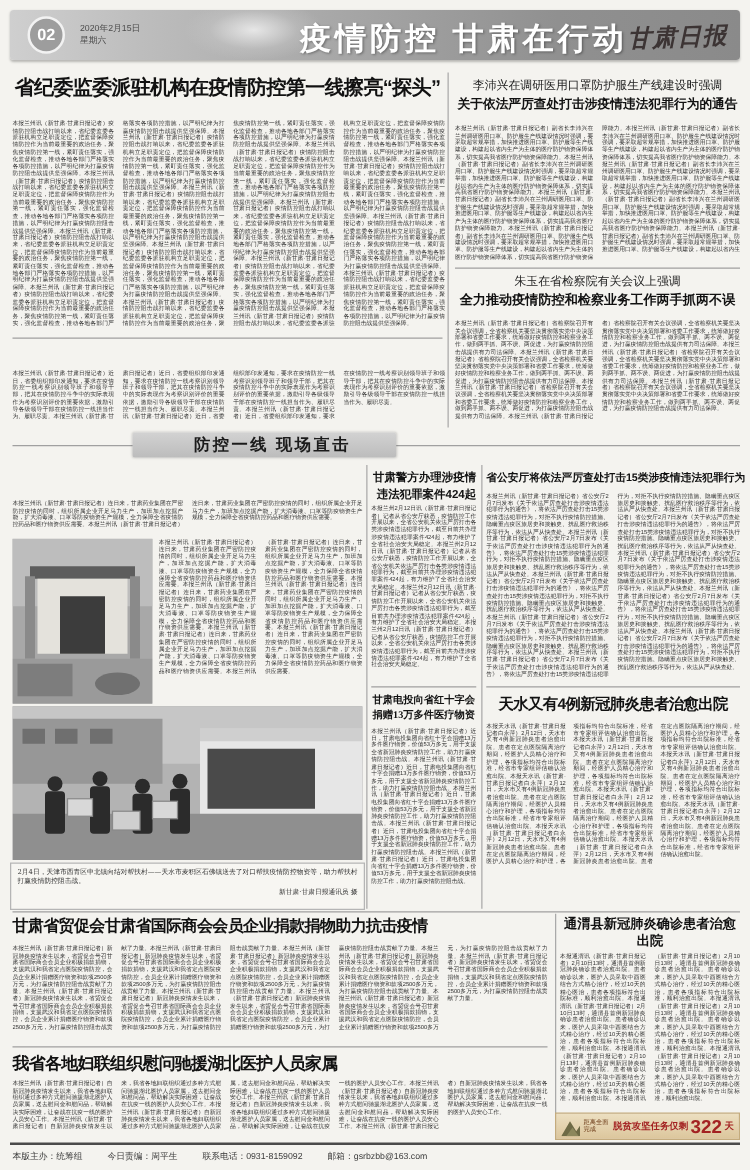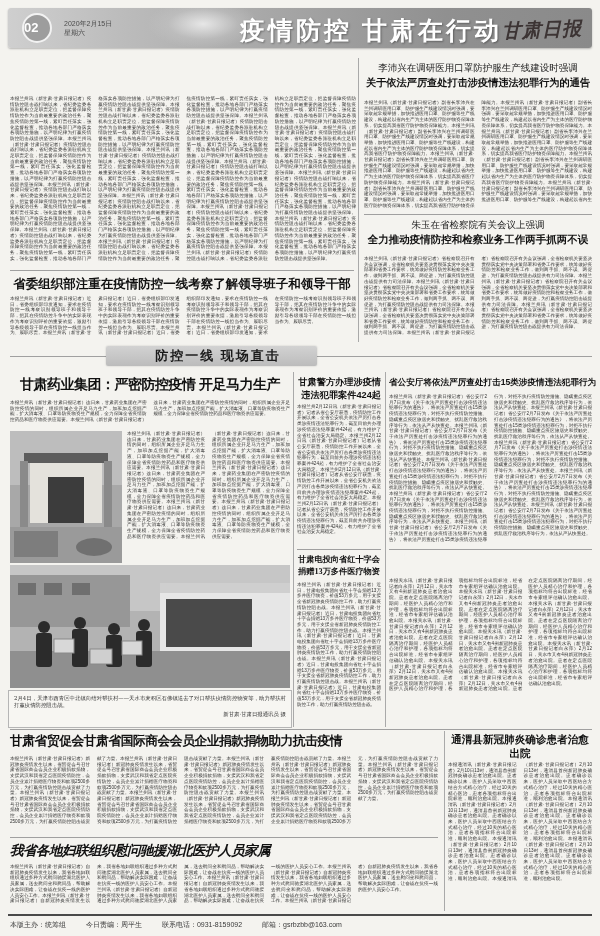--- a/index.html
+++ b/index.html
@@ -1,21 +1,21 @@
 <!DOCTYPE html>
 <html><head>
 <meta charset="utf-8">
 <style>
   html,body{margin:0;padding:0;}
   body{width:600px;height:936px;overflow:hidden;background:#e9e8e4;font-family:"Liberation Sans",sans-serif;}
   .page{position:relative;width:600px;height:936px;background:#f4f3ef;overflow:hidden;}
   .abs{position:absolute;}
   
   .banner{background:linear-gradient(90deg,#cfcfcf 0%,#bdbdbd 18%,#a7a7a7 45%,#909090 75%,#8a8a8a 100%);border-radius:3px;box-shadow:0 1px 2px rgba(0,0,0,.25);}
-  .pagenum{width:26px;height:26px;border-radius:50%;background:#9d9d9d;border:2px solid #f2f2f2;color:#fff;font-weight:bold;font-size:13px;line-height:26px;}
+  .pagenum{width:26px;height:26px;border-radius:50%;background:#9d9d9d;border:2px solid #f2f2f2;color:#fff;font-weight:bold;font-size:13px;line-height:26px;text-align:center;}
   .dateblock{font-size:7px;line-height:9px;color:#4c4c4c;}
   .medic{background:radial-gradient(ellipse at 50% 40%,rgba(240,240,240,.85) 0%,rgba(200,200,200,.4) 45%,rgba(160,160,160,0) 72%);}
   .bannertitle{color:#ffffff;font-weight:bold;font-size:25px;letter-spacing:3px;text-shadow:1px 1px 2px rgba(0,0,0,.35);white-space:nowrap;}
   .masthead{font-family:"DejaVu Serif",serif;font-weight:bold;font-style:italic;font-size:19px;color:#3c3434;transform:rotate(-2deg);letter-spacing:1px;white-space:nowrap;}
   
   .hl{font-weight:bold;color:#111;text-align:center;white-space:nowrap;}
   .hl-wrap{font-weight:bold;color:#111;text-align:center;white-space:normal;}
   .kicker{color:#222;text-align:center;white-space:nowrap;}
   
   .bt{font-size:4.6px;line-height:5.7px;color:#2e2e2e;text-align:justify;overflow:hidden;word-break:break-all;}
@@ -46,43 +46,42 @@
     <div class="abs pagenum" style="left:14px;top:5px;">02</div>
     <div class="abs dateblock" style="left:56px;top:11px;">
       <div>2020年2月15日</div>
       <div>星期六</div>
     </div>
     <div class="abs medic" style="left:140px;top:0;width:110px;height:40px;"></div>
     <div class="abs bannertitle" style="left:232px;top:6px;">疫情防控 甘肃在行动</div>
     <div class="abs masthead" style="right:10px;top:9px;">甘肃日报</div>
   </div>
 
+  <div class="abs hl" style="left:10px;top:60px;width:344px;font-size:16px;letter-spacing:-0.5px;">省纪委监委派驻机构在疫情防控第一线擦亮“探头”</div>
   <div class="abs bt cols4" style="left:10px;top:96px;width:346px;height:170px;">本报兰州讯（新甘肃·甘肃日报记者）疫情防控阻击战打响以来，省纪委监委各派驻机构立足职责定位，把监督保障疫情防控作为当前最重要的政治任务，聚焦疫情防控第一线，紧盯责任落实，强化监督检查，推动各地各部门严格落实各项防控措施，以严明纪律为打赢疫情防控阻击战提供坚强保障。本报兰州讯（新甘肃·甘肃日报记者）疫情防控阻击战打响以来，省纪委监委各派驻机构立足职责定位，把监督保障疫情防控作为当前最重要的政治任务，聚焦疫情防控第一线，紧盯责任落实，强化监督检查，推动各地各部门严格落实各项防控措施，以严明纪律为打赢疫情防控阻击战提供坚强保障。本报兰州讯（新甘肃·甘肃日报记者）疫情防控阻击战打响以来，省纪委监委各派驻机构立足职责定位，把监督保障疫情防控作为当前最重要的政治任务，聚焦疫情防控第一线，紧盯责任落实，强化监督检查，推动各地各部门严格落实各项防控措施，以严明纪律为打赢疫情防控阻击战提供坚强保障。本报兰州讯（新甘肃·甘肃日报记者）疫情防控阻击战打响以来，省纪委监委各派驻机构立足职责定位，把监督保障疫情防控作为当前最重要的政治任务，聚焦疫情防控第一线，紧盯责任落实，强化监督检查，推动各地各部门严格落实各项防控措施，以严明纪律为打赢疫情防控阻击战提供坚强保障。本报兰州讯（新甘肃·甘肃日报记者）疫情防控阻击战打响以来，省纪委监委各派驻机构立足职责定位，把监督保障疫情防控作为当前最重要的政治任务，聚焦疫情防控第一线，紧盯责任落实，强化监督检查，推动各地各部门严格落实各项防控措施，以严明纪律为打赢疫情防控阻击战提供坚强保障。本报兰州讯（新甘肃·甘肃日报记者）疫情防控阻击战打响以来，省纪委监委各派驻机构立足职责定位，把监督保障疫情防控作为当前最重要的政治任务，聚焦疫情防控第一线，紧盯责任落实，强化监督检查，推动各地各部门严格落实各项防控措施，以严明纪律为打赢疫情防控阻击战提供坚强保障。本报兰州讯（新甘肃·甘肃日报记者）疫情防控阻击战打响以来，省纪委监委各派驻机构立足职责定位，把监督保障疫情防控作为当前最重要的政治任务，聚焦疫情防控第一线，紧盯责任落实，强化监督检查，推动各地各部门严格落实各项防控措施，以严明纪律为打赢疫情防控阻击战提供坚强保障。本报兰州讯（新甘肃·甘肃日报记者）疫情防控阻击战打响以来，省纪委监委各派驻机构立足职责定位，把监督保障疫情防控作为当前最重要的政治任务，聚焦疫情防控第一线，紧盯责任落实，强化监督检查，推动各地各部门严格落实各项防控措施，以严明纪律为打赢疫情防控阻击战提供坚强保障。本报兰州讯（新甘肃·甘肃日报记者）疫情防控阻击战打响以来，省纪委监委各派驻机构立足职责定位，把监督保障疫情防控作为当前最重要的政治任务，聚焦疫情防控第一线，紧盯责任落实，强化监督检查，推动各地各部门严格落实各项防控措施，以严明纪律为打赢疫情防控阻击战提供坚强保障。本报兰州讯（新甘肃·甘肃日报记者）疫情防控阻击战打响以来，省纪委监委各派驻机构立足职责定位，把监督保障疫情防控作为当前最重要的政治任务，聚焦疫情防控第一线，紧盯责任落实，强化监督检查，推动各地各部门严格落实各项防控措施，以严明纪律为打赢疫情防控阻击战提供坚强保障。本报兰州讯（新甘肃·甘肃日报记者）疫情防控阻击战打响以来，省纪委监委各派驻机构立足职责定位，把监督保障疫情防控作为当前最重要的政治任务，聚焦疫情防控第一线，紧盯责任落实，强化监督检查，推动各地各部门严格落实各项防控措施，以严明纪律为打赢疫情防控阻击战提供坚强保障。本报兰州讯（新甘肃·甘肃日报记者）疫情防控阻击战打响以来，省纪委监委各派驻机构立足职责定位，把监督保障疫情防控作为当前最重要的政治任务，聚焦疫情防控第一线，紧盯责任落实，强化监督检查，推动各地各部门严格落实各项防控措施，以严明纪律为打赢疫情防控阻击战提供坚强保障。本报兰州讯（新甘肃·甘肃日报记者）疫情防控阻击战打响以来，省纪委监委各派驻机构立足职责定位，把监督保障疫情防控作为当前最重要的政治任务，聚焦疫情防控第一线，紧盯责任落实，强化监督检查，推动各地各部门严格落实各项防控措施，以严明纪律为打赢疫情防控阻击战提供坚强保障。本报兰州讯（新甘肃·甘肃日报记者）疫情防控阻击战打响以来，省纪委监委各派驻机构立足职责定位，把监督保障疫情防控作为当前最重要的政治任务，聚焦疫情防控第一线，紧盯责任落实，强化监督检查，推动各地各部门严格落实各项防控措施，以严明纪律为打赢疫情防控阻击战提供坚强保障。本报兰州讯（新甘肃·甘肃日报记者）疫情防控阻击战打响以来，省纪委监委各派驻机构立足职责定位，把监督保障疫情防控作为当前最重要的政治任务，聚焦疫情防控第一线，紧盯责任落实，强化监督检查，推动各地各部门严格落实各项防控措施，以严明纪律为打赢疫情防控阻击战提供坚强保障。</div>
 
   <div class="abs hrule" style="left:10px;top:270px;width:344px;"></div>
 
-  <div class="abs hl" style="left:10px;top:276px;width:344px;font-size:12.5px;">省委组织部注重在疫情防控一线考察了解领导班子和领导干部</div>
   <div class="abs bt cols4" style="left:10px;top:296px;width:346px;height:46px;">本报兰州讯（新甘肃·甘肃日报记者）近日，省委组织部印发通知，要求在疫情防控一线考察识别领导班子和领导干部，把其在疫情防控斗争中的实际表现作为考察识别评价的重要依据，激励引导各级领导干部在疫情防控一线担当作为、履职尽责。本报兰州讯（新甘肃·甘肃日报记者）近日，省委组织部印发通知，要求在疫情防控一线考察识别领导班子和领导干部，把其在疫情防控斗争中的实际表现作为考察识别评价的重要依据，激励引导各级领导干部在疫情防控一线担当作为、履职尽责。本报兰州讯（新甘肃·甘肃日报记者）近日，省委组织部印发通知，要求在疫情防控一线考察识别领导班子和领导干部，把其在疫情防控斗争中的实际表现作为考察识别评价的重要依据，激励引导各级领导干部在疫情防控一线担当作为、履职尽责。本报兰州讯（新甘肃·甘肃日报记者）近日，省委组织部印发通知，要求在疫情防控一线考察识别领导班子和领导干部，把其在疫情防控斗争中的实际表现作为考察识别评价的重要依据，激励引导各级领导干部在疫情防控一线担当作为、履职尽责。</div>
 
   <div class="abs vrule" style="left:358px;top:58px;height:284px;"></div>
 
   <div class="abs kicker" style="left:364px;top:62px;width:228px;font-size:9.5px;">李沛兴在调研医用口罩防护服生产线建设时强调</div>
   <div class="abs hl" style="left:364px;top:76px;width:228px;font-size:10.2px;">关于依法严厉查处打击涉疫情违法犯罪行为的通告</div>
   <div class="abs bt cols2" style="left:364px;top:100px;width:228px;height:110px;">本报兰州讯（新甘肃·甘肃日报记者）副省长李沛兴在兰州调研医用口罩、防护服生产线建设情况时强调，要采取超常规举措，加快推进医用口罩、防护服等生产线建设，构建起以省内生产为主体的医疗防护物资保障体系，切实提高我省医疗防护物资保障能力。本报兰州讯（新甘肃·甘肃日报记者）副省长李沛兴在兰州调研医用口罩、防护服生产线建设情况时强调，要采取超常规举措，加快推进医用口罩、防护服等生产线建设，构建起以省内生产为主体的医疗防护物资保障体系，切实提高我省医疗防护物资保障能力。本报兰州讯（新甘肃·甘肃日报记者）副省长李沛兴在兰州调研医用口罩、防护服生产线建设情况时强调，要采取超常规举措，加快推进医用口罩、防护服等生产线建设，构建起以省内生产为主体的医疗防护物资保障体系，切实提高我省医疗防护物资保障能力。本报兰州讯（新甘肃·甘肃日报记者）副省长李沛兴在兰州调研医用口罩、防护服生产线建设情况时强调，要采取超常规举措，加快推进医用口罩、防护服等生产线建设，构建起以省内生产为主体的医疗防护物资保障体系，切实提高我省医疗防护物资保障能力。本报兰州讯（新甘肃·甘肃日报记者）副省长李沛兴在兰州调研医用口罩、防护服生产线建设情况时强调，要采取超常规举措，加快推进医用口罩、防护服等生产线建设，构建起以省内生产为主体的医疗防护物资保障体系，切实提高我省医疗防护物资保障能力。本报兰州讯（新甘肃·甘肃日报记者）副省长李沛兴在兰州调研医用口罩、防护服生产线建设情况时强调，要采取超常规举措，加快推进医用口罩、防护服等生产线建设，构建起以省内生产为主体的医疗防护物资保障体系，切实提高我省医疗防护物资保障能力。本报兰州讯（新甘肃·甘肃日报记者）副省长李沛兴在兰州调研医用口罩、防护服生产线建设情况时强调，要采取超常规举措，加快推进医用口罩、防护服等生产线建设，构建起以省内生产为主体的医疗防护物资保障体系，切实提高我省医疗防护物资保障能力。本报兰州讯（新甘肃·甘肃日报记者）副省长李沛兴在兰州调研医用口罩、防护服生产线建设情况时强调，要采取超常规举措，加快推进医用口罩、防护服等生产线建设，构建起以省内生产为主体的医疗防护物资保障体系，切实提高我省医疗防护物资保障能力。</div>
 
   <div class="abs hrule" style="left:364px;top:214px;width:228px;"></div>
 
   <div class="abs kicker" style="left:364px;top:219px;width:228px;font-size:9.5px;">朱玉在省检察院有关会议上强调</div>
   <div class="abs hl" style="left:364px;top:233px;width:228px;font-size:10.5px;">全力推动疫情防控和检察业务工作两手抓两不误</div>
   <div class="abs bt cols2" style="left:364px;top:256px;width:228px;height:84px;">本报兰州讯（新甘肃·甘肃日报记者）省检察院召开有关会议强调，全省检察机关要坚决贯彻落实党中央决策部署和省委工作要求，统筹做好疫情防控和检察业务工作，做到两手抓、两不误、两促进，为打赢疫情防控阻击战提供有力司法保障。本报兰州讯（新甘肃·甘肃日报记者）省检察院召开有关会议强调，全省检察机关要坚决贯彻落实党中央决策部署和省委工作要求，统筹做好疫情防控和检察业务工作，做到两手抓、两不误、两促进，为打赢疫情防控阻击战提供有力司法保障。本报兰州讯（新甘肃·甘肃日报记者）省检察院召开有关会议强调，全省检察机关要坚决贯彻落实党中央决策部署和省委工作要求，统筹做好疫情防控和检察业务工作，做到两手抓、两不误、两促进，为打赢疫情防控阻击战提供有力司法保障。本报兰州讯（新甘肃·甘肃日报记者）省检察院召开有关会议强调，全省检察机关要坚决贯彻落实党中央决策部署和省委工作要求，统筹做好疫情防控和检察业务工作，做到两手抓、两不误、两促进，为打赢疫情防控阻击战提供有力司法保障。本报兰州讯（新甘肃·甘肃日报记者）省检察院召开有关会议强调，全省检察机关要坚决贯彻落实党中央决策部署和省委工作要求，统筹做好疫情防控和检察业务工作，做到两手抓、两不误、两促进，为打赢疫情防控阻击战提供有力司法保障。本报兰州讯（新甘肃·甘肃日报记者）省检察院召开有关会议强调，全省检察机关要坚决贯彻落实党中央决策部署和省委工作要求，统筹做好疫情防控和检察业务工作，做到两手抓、两不误、两促进，为打赢疫情防控阻击战提供有力司法保障。</div>
 
   <div class="abs hrule" style="left:10px;top:356px;width:582px;"></div>
   <div class="abs band" style="left:106px;top:346px;width:198px;height:20px;padding-left:13px;">防控一线 现场直击</div>
 
-  <div class="abs hl" style="left:10px;top:376px;width:280px;font-size:14px;letter-spacing:-0.5px;">甘肃药业集团：严密防控疫情 开足马力生产</div>
   <div class="abs bt cols2" style="left:10px;top:400px;width:280px;height:28px;">本报兰州讯（新甘肃·甘肃日报记者）连日来，甘肃药业集团在严密防控疫情的同时，组织所属企业开足马力生产，加班加点挖掘产能，扩大消毒液、口罩等防疫物资生产规模，全力保障全省疫情防控药品和医疗物资供应需要。本报兰州讯（新甘肃·甘肃日报记者）连日来，甘肃药业集团在严密防控疫情的同时，组织所属企业开足马力生产，加班加点挖掘产能，扩大消毒液、口罩等防疫物资生产规模，全力保障全省疫情防控药品和医疗物资供应需要。</div>
 
   <div class="abs photo" style="left:10px;top:431px;width:112px;height:132px;">
     <svg width="112" height="132" xmlns="http://www.w3.org/2000/svg">
       <rect width="112" height="132" fill="#a8a8a8"></rect>
       <rect y="0" width="112" height="54" fill="#bdbdbd"></rect>
       <rect x="14" y="22" width="84" height="10" fill="#5d5d5d"></rect>
       <rect x="20" y="32" width="72" height="60" fill="#e4e2dc"></rect>
       <rect x="38" y="46" width="36" height="46" fill="#3c3c3c"></rect>
       <rect x="10" y="30" width="8" height="66" fill="#8a8a8a"></rect>
@@ -135,35 +134,46 @@
   <div class="abs hl-wrap" style="left:297px;top:376px;width:84px;font-size:9.2px;line-height:13px;text-align:right;">甘肃警方办理涉疫情违法犯罪案件424起</div>
   <div class="abs bt" style="left:297px;top:404px;width:84px;height:140px;">本报兰州2月12日讯（新甘肃·甘肃日报记者）记者从省公安厅获悉，疫情防控工作开展以来，全省公安机关依法严厉打击各类涉疫情违法犯罪行为，截至目前共办理涉疫情违法犯罪案件424起，有力维护了全省社会治安大局稳定。本报兰州2月12日讯（新甘肃·甘肃日报记者）记者从省公安厅获悉，疫情防控工作开展以来，全省公安机关依法严厉打击各类涉疫情违法犯罪行为，截至目前共办理涉疫情违法犯罪案件424起，有力维护了全省社会治安大局稳定。本报兰州2月12日讯（新甘肃·甘肃日报记者）记者从省公安厅获悉，疫情防控工作开展以来，全省公安机关依法严厉打击各类涉疫情违法犯罪行为，截至目前共办理涉疫情违法犯罪案件424起，有力维护了全省社会治安大局稳定。本报兰州2月12日讯（新甘肃·甘肃日报记者）记者从省公安厅获悉，疫情防控工作开展以来，全省公安机关依法严厉打击各类涉疫情违法犯罪行为，截至目前共办理涉疫情违法犯罪案件424起，有力维护了全省社会治安大局稳定。</div>
   <div class="abs hrule" style="left:297px;top:549px;width:84px;"></div>
   <div class="abs hl-wrap" style="left:297px;top:554px;width:84px;font-size:8.2px;line-height:12px;font-family:Liberation Serif, serif;">甘肃电投向省红十字会捐赠13万多件医疗物资</div>
   <div class="abs bt" style="left:297px;top:582px;width:84px;height:144px;">本报兰州讯（新甘肃·甘肃日报记者）近日，甘肃电投集团向省红十字会捐赠13万多件医疗物资，价值53万多元，用于支援全省新冠肺炎疫情防控工作，助力打赢疫情防控阻击战。本报兰州讯（新甘肃·甘肃日报记者）近日，甘肃电投集团向省红十字会捐赠13万多件医疗物资，价值53万多元，用于支援全省新冠肺炎疫情防控工作，助力打赢疫情防控阻击战。本报兰州讯（新甘肃·甘肃日报记者）近日，甘肃电投集团向省红十字会捐赠13万多件医疗物资，价值53万多元，用于支援全省新冠肺炎疫情防控工作，助力打赢疫情防控阻击战。本报兰州讯（新甘肃·甘肃日报记者）近日，甘肃电投集团向省红十字会捐赠13万多件医疗物资，价值53万多元，用于支援全省新冠肺炎疫情防控工作，助力打赢疫情防控阻击战。本报兰州讯（新甘肃·甘肃日报记者）近日，甘肃电投集团向省红十字会捐赠13万多件医疗物资，价值53万多元，用于支援全省新冠肺炎疫情防控工作，助力打赢疫情防控阻击战。</div>
 
   <div class="abs hl" style="left:389px;top:377px;width:203px;font-size:8.6px;">省公安厅将依法严厉查处打击15类涉疫情违法犯罪行为</div>
   <div class="abs bt cols2" style="left:389px;top:394px;width:203px;height:150px;">本报兰州讯（新甘肃·甘肃日报记者）省公安厅2月7日发布《关于依法严厉查处打击涉疫情违法犯罪行为的通告》，将依法严厉查处打击15类涉疫情违法犯罪行为，对拒不执行疫情防控措施、隐瞒重点疫区旅居史和接触史、扰乱医疗救治秩序等行为，依法从严从快查处。本报兰州讯（新甘肃·甘肃日报记者）省公安厅2月7日发布《关于依法严厉查处打击涉疫情违法犯罪行为的通告》，将依法严厉查处打击15类涉疫情违法犯罪行为，对拒不执行疫情防控措施、隐瞒重点疫区旅居史和接触史、扰乱医疗救治秩序等行为，依法从严从快查处。本报兰州讯（新甘肃·甘肃日报记者）省公安厅2月7日发布《关于依法严厉查处打击涉疫情违法犯罪行为的通告》，将依法严厉查处打击15类涉疫情违法犯罪行为，对拒不执行疫情防控措施、隐瞒重点疫区旅居史和接触史、扰乱医疗救治秩序等行为，依法从严从快查处。本报兰州讯（新甘肃·甘肃日报记者）省公安厅2月7日发布《关于依法严厉查处打击涉疫情违法犯罪行为的通告》，将依法严厉查处打击15类涉疫情违法犯罪行为，对拒不执行疫情防控措施、隐瞒重点疫区旅居史和接触史、扰乱医疗救治秩序等行为，依法从严从快查处。本报兰州讯（新甘肃·甘肃日报记者）省公安厅2月7日发布《关于依法严厉查处打击涉疫情违法犯罪行为的通告》，将依法严厉查处打击15类涉疫情违法犯罪行为，对拒不执行疫情防控措施、隐瞒重点疫区旅居史和接触史、扰乱医疗救治秩序等行为，依法从严从快查处。本报兰州讯（新甘肃·甘肃日报记者）省公安厅2月7日发布《关于依法严厉查处打击涉疫情违法犯罪行为的通告》，将依法严厉查处打击15类涉疫情违法犯罪行为，对拒不执行疫情防控措施、隐瞒重点疫区旅居史和接触史、扰乱医疗救治秩序等行为，依法从严从快查处。本报兰州讯（新甘肃·甘肃日报记者）省公安厅2月7日发布《关于依法严厉查处打击涉疫情违法犯罪行为的通告》，将依法严厉查处打击15类涉疫情违法犯罪行为，对拒不执行疫情防控措施、隐瞒重点疫区旅居史和接触史、扰乱医疗救治秩序等行为，依法从严从快查处。本报兰州讯（新甘肃·甘肃日报记者）省公安厅2月7日发布《关于依法严厉查处打击涉疫情违法犯罪行为的通告》，将依法严厉查处打击15类涉疫情违法犯罪行为，对拒不执行疫情防控措施、隐瞒重点疫区旅居史和接触史、扰乱医疗救治秩序等行为，依法从严从快查处。本报兰州讯（新甘肃·甘肃日报记者）省公安厅2月7日发布《关于依法严厉查处打击涉疫情违法犯罪行为的通告》，将依法严厉查处打击15类涉疫情违法犯罪行为，对拒不执行疫情防控措施、隐瞒重点疫区旅居史和接触史、扰乱医疗救治秩序等行为，依法从严从快查处。</div>
   <div class="abs hrule" style="left:389px;top:549px;width:203px;"></div>
 
+  <div class="abs hl" style="left:389px;top:555px;width:203px;font-size:12.3px;letter-spacing:-0.5px;">天水又有4例新冠肺炎患者治愈出院</div>
   <div class="abs bt cols3" style="left:389px;top:578px;width:203px;height:148px;">本报天水讯（新甘肃·甘肃日报记者白永萍）2月12日，天水市又有4例新冠肺炎患者治愈出院。患者在定点医院隔离治疗期间，经医护人员精心治疗和护理，各项指标均符合出院标准，经省市专家组评估确认治愈出院。本报天水讯（新甘肃·甘肃日报记者白永萍）2月12日，天水市又有4例新冠肺炎患者治愈出院。患者在定点医院隔离治疗期间，经医护人员精心治疗和护理，各项指标均符合出院标准，经省市专家组评估确认治愈出院。本报天水讯（新甘肃·甘肃日报记者白永萍）2月12日，天水市又有4例新冠肺炎患者治愈出院。患者在定点医院隔离治疗期间，经医护人员精心治疗和护理，各项指标均符合出院标准，经省市专家组评估确认治愈出院。本报天水讯（新甘肃·甘肃日报记者白永萍）2月12日，天水市又有4例新冠肺炎患者治愈出院。患者在定点医院隔离治疗期间，经医护人员精心治疗和护理，各项指标均符合出院标准，经省市专家组评估确认治愈出院。本报天水讯（新甘肃·甘肃日报记者白永萍）2月12日，天水市又有4例新冠肺炎患者治愈出院。患者在定点医院隔离治疗期间，经医护人员精心治疗和护理，各项指标均符合出院标准，经省市专家组评估确认治愈出院。本报天水讯（新甘肃·甘肃日报记者白永萍）2月12日，天水市又有4例新冠肺炎患者治愈出院。患者在定点医院隔离治疗期间，经医护人员精心治疗和护理，各项指标均符合出院标准，经省市专家组评估确认治愈出院。本报天水讯（新甘肃·甘肃日报记者白永萍）2月12日，天水市又有4例新冠肺炎患者治愈出院。患者在定点医院隔离治疗期间，经医护人员精心治疗和护理，各项指标均符合出院标准，经省市专家组评估确认治愈出院。本报天水讯（新甘肃·甘肃日报记者白永萍）2月12日，天水市又有4例新冠肺炎患者治愈出院。患者在定点医院隔离治疗期间，经医护人员精心治疗和护理，各项指标均符合出院标准，经省市专家组评估确认治愈出院。</div>
 
   <div class="abs hrule" style="left:10px;top:729px;width:582px;"></div>
   <div class="abs vrule" style="left:444px;top:731px;height:180px;"></div>
 
   <div class="abs hl" style="left:10px;top:733px;width:358px;font-size:12.8px;letter-spacing:-0.5px;text-align:left;">甘肃省贸促会甘肃省国际商会会员企业捐款捐物助力抗击疫情</div>
   <div class="abs bt cols5" style="left:10px;top:756px;width:428px;height:78px;">本报兰州讯（新甘肃·甘肃日报记者）新冠肺炎疫情发生以来，省贸促会号召甘肃省国际商会会员企业积极捐款捐物，支援武汉和我省定点医院疫情防控，会员企业累计捐赠医疗物资和款项2500多万元，为打赢疫情防控阻击战贡献了力量。本报兰州讯（新甘肃·甘肃日报记者）新冠肺炎疫情发生以来，省贸促会号召甘肃省国际商会会员企业积极捐款捐物，支援武汉和我省定点医院疫情防控，会员企业累计捐赠医疗物资和款项2500多万元，为打赢疫情防控阻击战贡献了力量。本报兰州讯（新甘肃·甘肃日报记者）新冠肺炎疫情发生以来，省贸促会号召甘肃省国际商会会员企业积极捐款捐物，支援武汉和我省定点医院疫情防控，会员企业累计捐赠医疗物资和款项2500多万元，为打赢疫情防控阻击战贡献了力量。本报兰州讯（新甘肃·甘肃日报记者）新冠肺炎疫情发生以来，省贸促会号召甘肃省国际商会会员企业积极捐款捐物，支援武汉和我省定点医院疫情防控，会员企业累计捐赠医疗物资和款项2500多万元，为打赢疫情防控阻击战贡献了力量。本报兰州讯（新甘肃·甘肃日报记者）新冠肺炎疫情发生以来，省贸促会号召甘肃省国际商会会员企业积极捐款捐物，支援武汉和我省定点医院疫情防控，会员企业累计捐赠医疗物资和款项2500多万元，为打赢疫情防控阻击战贡献了力量。本报兰州讯（新甘肃·甘肃日报记者）新冠肺炎疫情发生以来，省贸促会号召甘肃省国际商会会员企业积极捐款捐物，支援武汉和我省定点医院疫情防控，会员企业累计捐赠医疗物资和款项2500多万元，为打赢疫情防控阻击战贡献了力量。本报兰州讯（新甘肃·甘肃日报记者）新冠肺炎疫情发生以来，省贸促会号召甘肃省国际商会会员企业积极捐款捐物，支援武汉和我省定点医院疫情防控，会员企业累计捐赠医疗物资和款项2500多万元，为打赢疫情防控阻击战贡献了力量。本报兰州讯（新甘肃·甘肃日报记者）新冠肺炎疫情发生以来，省贸促会号召甘肃省国际商会会员企业积极捐款捐物，支援武汉和我省定点医院疫情防控，会员企业累计捐赠医疗物资和款项2500多万元，为打赢疫情防控阻击战贡献了力量。本报兰州讯（新甘肃·甘肃日报记者）新冠肺炎疫情发生以来，省贸促会号召甘肃省国际商会会员企业积极捐款捐物，支援武汉和我省定点医院疫情防控，会员企业累计捐赠医疗物资和款项2500多万元，为打赢疫情防控阻击战贡献了力量。</div>
   <div class="abs hrule" style="left:10px;top:837px;width:428px;"></div>
 
-  <div class="abs hl" style="left:10px;top:842px;width:286px;font-size:13.5px;letter-spacing:-0.5px;text-align:left;font-style:italic;">我省各地妇联组织慰问驰援湖北医护人员家属</div>
+  <div class="abs hl" style="left:10px;top:842px;width:286px;font-size:13.5px;letter-spacing:-0.5px;text-align:left;">我省各地妇联组织慰问驰援湖北医护人员家属</div>
   <div class="abs bt cols5" style="left:10px;top:864px;width:428px;height:48px;">本报兰州讯（新甘肃·甘肃日报记者）自新冠肺炎疫情发生以来，我省各地妇联组织通过多种方式慰问驰援湖北医护人员家属，送去慰问金和慰问品，帮助解决实际困难，让奋战在抗疫一线的医护人员安心工作。本报兰州讯（新甘肃·甘肃日报记者）自新冠肺炎疫情发生以来，我省各地妇联组织通过多种方式慰问驰援湖北医护人员家属，送去慰问金和慰问品，帮助解决实际困难，让奋战在抗疫一线的医护人员安心工作。本报兰州讯（新甘肃·甘肃日报记者）自新冠肺炎疫情发生以来，我省各地妇联组织通过多种方式慰问驰援湖北医护人员家属，送去慰问金和慰问品，帮助解决实际困难，让奋战在抗疫一线的医护人员安心工作。本报兰州讯（新甘肃·甘肃日报记者）自新冠肺炎疫情发生以来，我省各地妇联组织通过多种方式慰问驰援湖北医护人员家属，送去慰问金和慰问品，帮助解决实际困难，让奋战在抗疫一线的医护人员安心工作。本报兰州讯（新甘肃·甘肃日报记者）自新冠肺炎疫情发生以来，我省各地妇联组织通过多种方式慰问驰援湖北医护人员家属，送去慰问金和慰问品，帮助解决实际困难，让奋战在抗疫一线的医护人员安心工作。本报兰州讯（新甘肃·甘肃日报记者）自新冠肺炎疫情发生以来，我省各地妇联组织通过多种方式慰问驰援湖北医护人员家属，送去慰问金和慰问品，帮助解决实际困难，让奋战在抗疫一线的医护人员安心工作。</div>
 
   <div class="abs hl-wrap" style="left:448px;top:732px;width:144px;font-size:10.6px;line-height:14px;">通渭县新冠肺炎确诊患者治愈出院</div>
   <div class="abs bt cols2" style="left:448px;top:762px;width:144px;height:124px;">本报通渭讯（新甘肃·甘肃日报记者）2月10日13时，通渭县首例新冠肺炎确诊患者治愈出院。患者确诊以来，医护人员采取中西医结合方式精心治疗，经过10天的精心医治，患者各项指标符合出院标准，顺利治愈出院。本报通渭讯（新甘肃·甘肃日报记者）2月10日13时，通渭县首例新冠肺炎确诊患者治愈出院。患者确诊以来，医护人员采取中西医结合方式精心治疗，经过10天的精心医治，患者各项指标符合出院标准，顺利治愈出院。本报通渭讯（新甘肃·甘肃日报记者）2月10日13时，通渭县首例新冠肺炎确诊患者治愈出院。患者确诊以来，医护人员采取中西医结合方式精心治疗，经过10天的精心医治，患者各项指标符合出院标准，顺利治愈出院。本报通渭讯（新甘肃·甘肃日报记者）2月10日13时，通渭县首例新冠肺炎确诊患者治愈出院。患者确诊以来，医护人员采取中西医结合方式精心治疗，经过10天的精心医治，患者各项指标符合出院标准，顺利治愈出院。本报通渭讯（新甘肃·甘肃日报记者）2月10日13时，通渭县首例新冠肺炎确诊患者治愈出院。患者确诊以来，医护人员采取中西医结合方式精心治疗，经过10天的精心医治，患者各项指标符合出院标准，顺利治愈出院。本报通渭讯（新甘肃·甘肃日报记者）2月10日13时，通渭县首例新冠肺炎确诊患者治愈出院。患者确诊以来，医护人员采取中西医结合方式精心治疗，经过10天的精心医治，患者各项指标符合出院标准，顺利治愈出院。</div>
 
+  <div class="abs badge" style="left:444px;top:890px;width:148px;height:22px;">
+    <svg width="20" height="16" xmlns="http://www.w3.org/2000/svg" style="margin-right:3px;">
+      <polygon points="0,16 7,4 12,12 16,6 20,16" fill="#6e6a45"></polygon>
+      <polygon points="4,16 9,9 14,16" fill="#8c875c"></polygon>
+    </svg>
+    <div class="pre">距离全面完成</div>
+    <div class="lbl">脱贫攻坚任务仅剩</div>
+    <div class="num">322</div>
+    <div class="lbl">天</div>
+  </div>
 
   <div class="abs thickrule" style="left:8px;top:914px;width:584px;"></div>
   <div class="abs footer" style="left:10px;top:920px;width:582px;">
     <span>本版主办：统筹组</span>
     <span>今日责编：周平生</span>
     <span>联系电话：0931-8159092</span>
     <span>邮箱：gsrbzbb@163.com</span>
   </div>
 
 </div>

